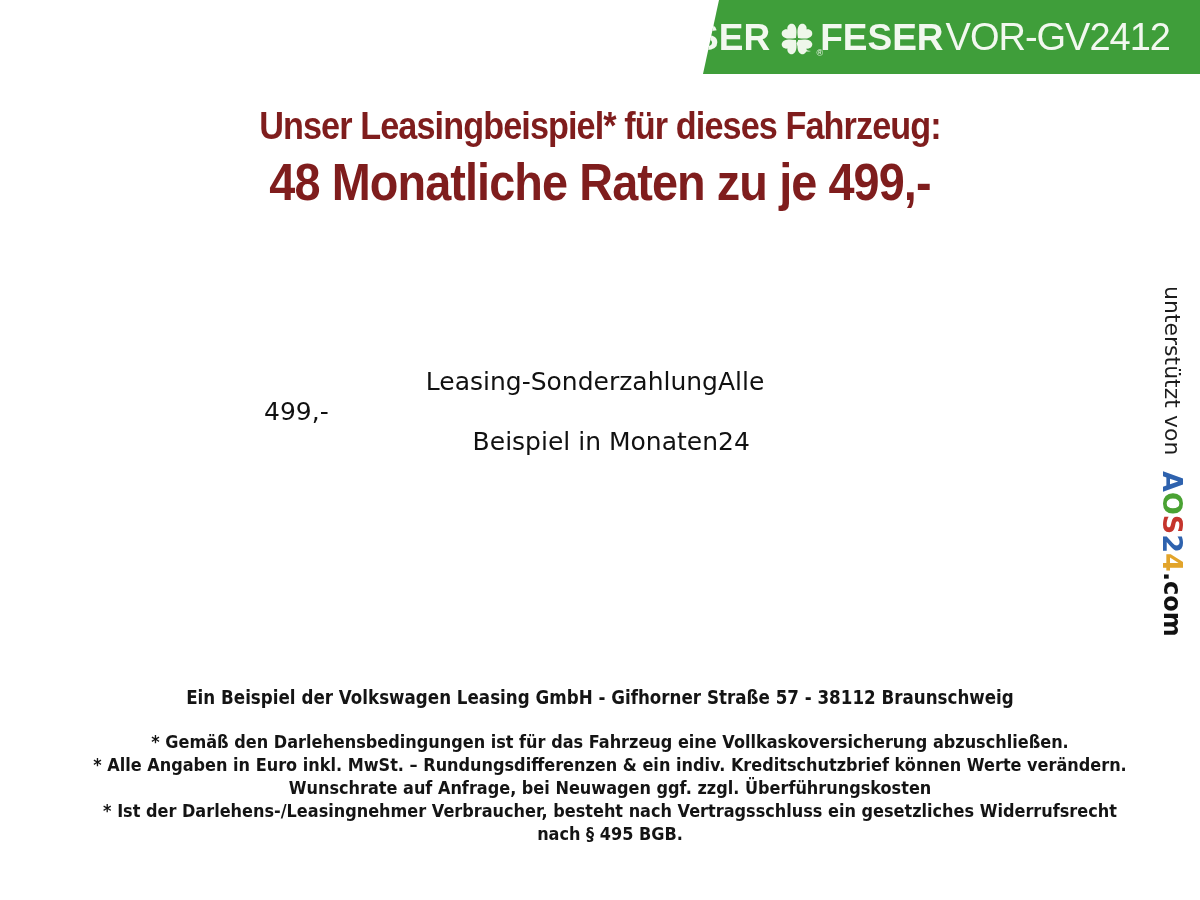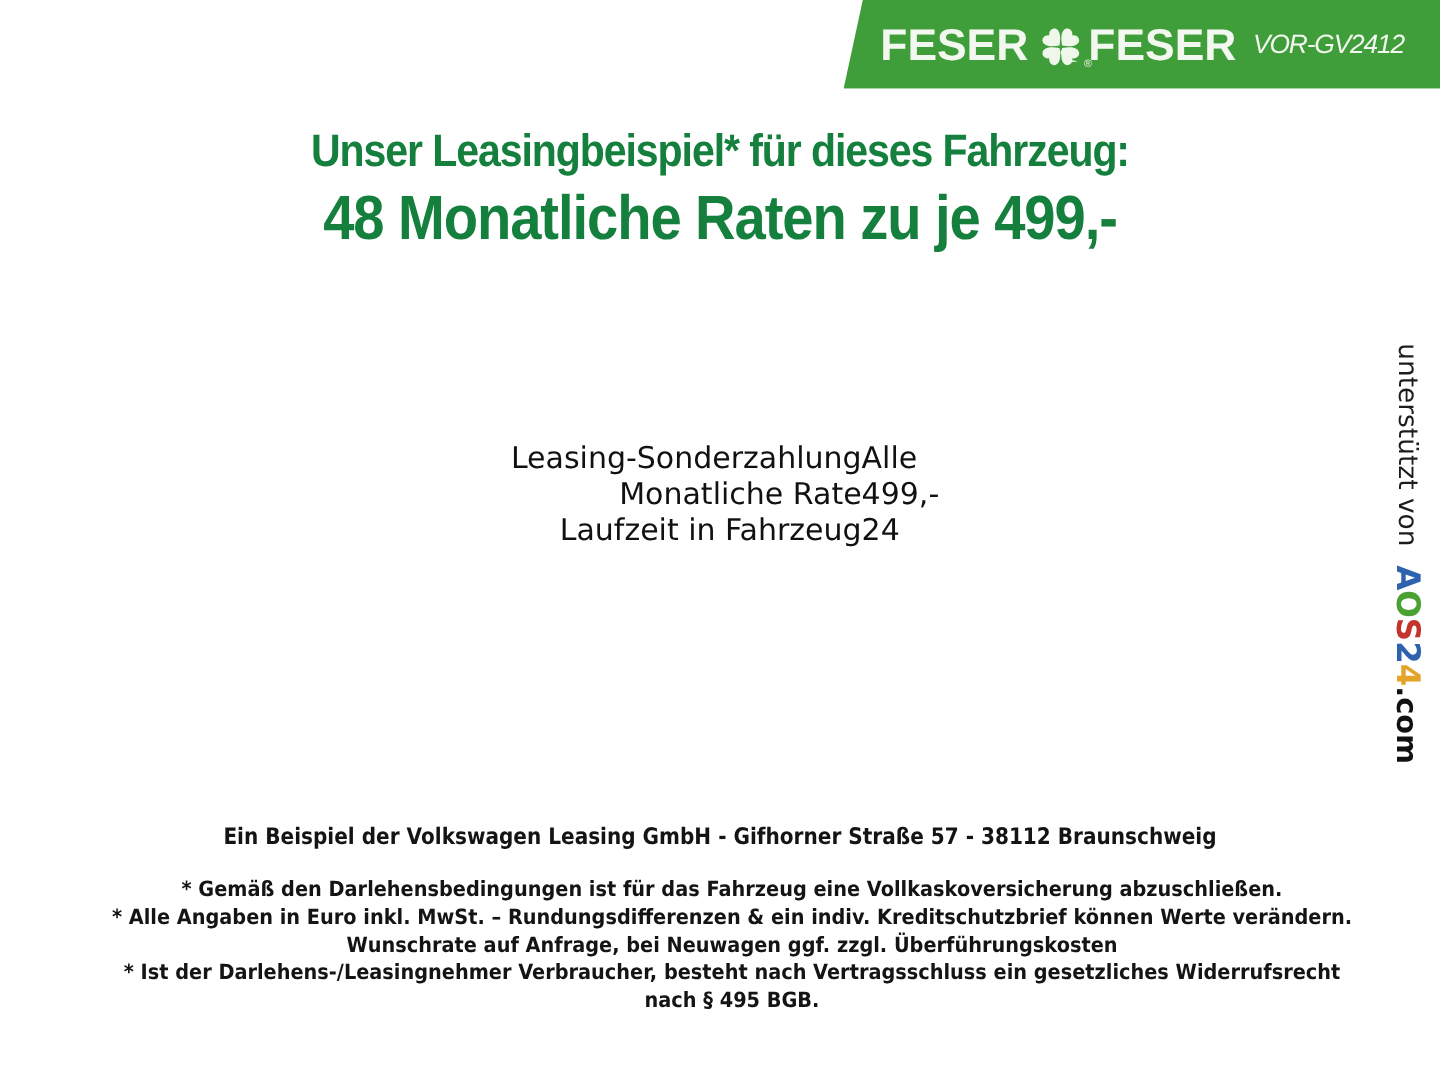--- a/index.html
+++ b/index.html
@@ -11,24 +11,24 @@
   
   .banner {
     position:absolute; top:0; left:0; width:1200px; height:74px;
     clip-path: polygon(719px 0, 1200px 0, 1200px 74px, 703px 74px);
     display:flex; align-items:center; justify-content:flex-end;
     padding-right:30px; box-sizing:border-box;
   }
   .brand-word { font-weight:bold; font-size:37px; letter-spacing:0px; line-height:1; }
   .clover-wrap { position:relative; margin:3px 5px 0 9px; line-height:0; }
   .reg-mark { position:absolute; bottom:4px; right:-8px; font-size:9px; font-weight:normal; }
-  .vehicle-code { font-size:22px; font-weight:normal; letter-spacing:-1px; line-height:1; margin-left:14px;font-style:italic; }
+  .vehicle-code { font-size:38px; font-weight:normal; letter-spacing:-1px; line-height:1; margin-left:2px; }
 
   
-  .title-block { position:absolute; top:102px; left:0; width:1200px; text-align:center; color:#15803d; }
+  .title-block { position:absolute; top:102px; left:0; width:1200px; text-align:center; color:#7f1d1d; }
   .title-line1 {
     font-size:38px; font-weight:bold; letter-spacing:-1px; white-space:nowrap;
     transform:scaleX(0.90); transform-origin:center; line-height:48px;
   }
   .title-line2 {
     font-size:52px; font-weight:bold; letter-spacing:-1px; white-space:nowrap;
     transform:scaleX(0.90); transform-origin:center; line-height:60px; margin-top:2px;
   }
 
   
@@ -90,25 +90,24 @@
     <div class="title-line1">Unser Leasingbeispiel* für dieses Fahrzeug:</div>
     <div class="title-line2">48 Monatliche Raten zu je 499,-</div>
   </div>
 
   <div class="lease-table">
     <div class="lease-row">
       <span class="lease-label">Leasing-Sonderzahlung</span>
       <span class="lease-value">Alle</span>
     </div>
     <div class="lease-row">
-      <span class="lease-label">Monatliche Rate</span>
       <span class="lease-value">499,-</span>
     </div>
     <div class="lease-row">
-      <span class="lease-label">Laufzeit in Fahrzeug</span>
+      <span class="lease-label">Beispiel in Monaten</span>
       <span class="lease-value">24</span>
     </div>
   </div>
 
   <div class="vertical-credit">
     <span class="supported-by">unterstützt von</span><span class="aos-logo"><span style="color: rgb(46, 98, 174);">A</span><span style="color: rgb(74, 162, 51);">O</span><span style="color: rgb(197, 52, 44);">S</span><span style="color: rgb(46, 98, 174);">2</span><span style="color: rgb(226, 164, 43);">4</span><span class="aos-suffix">.com</span></span>
   </div>
 
   <div class="address-line">Ein Beispiel der Volkswagen Leasing GmbH - Gifhorner Straße 57 - 38112 Braunschweig</div>
 

